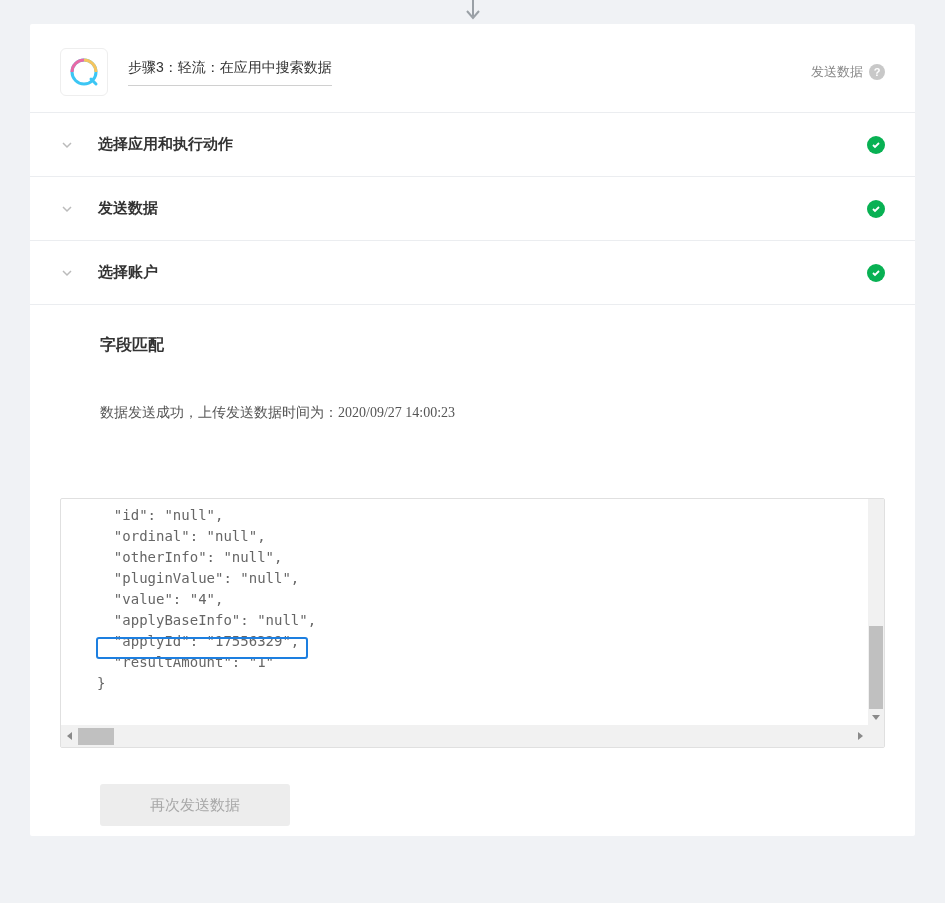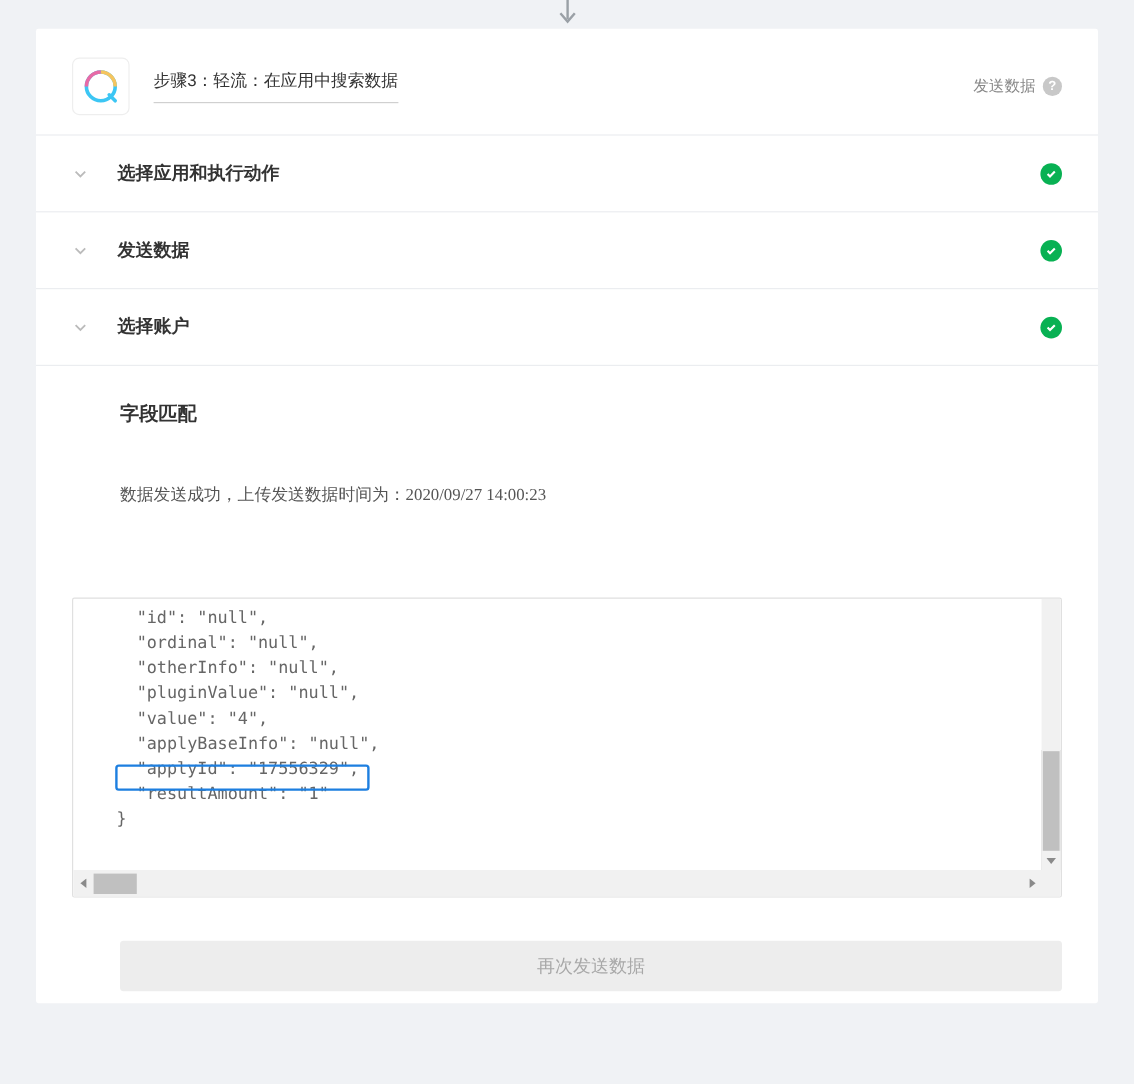--- a/index.html
+++ b/index.html
@@ -197,21 +197,20 @@
   height: 22px;
   display: flex;
   align-items: center;
   justify-content: center;
 }
 .hscroll-arrow.right { position: absolute; right: 16px; }
 .footer-buttons {
   display: flex;
   justify-content: space-between;
   padding: 36px 30px 10px 70px;
-  flex-direction: column;
 }
 .btn {
   min-width: 190px;
   height: 42px;
   border: none;
   border-radius: 3px;
   font-size: 15px;
   cursor: pointer;
   display: flex;
   align-items: center;

